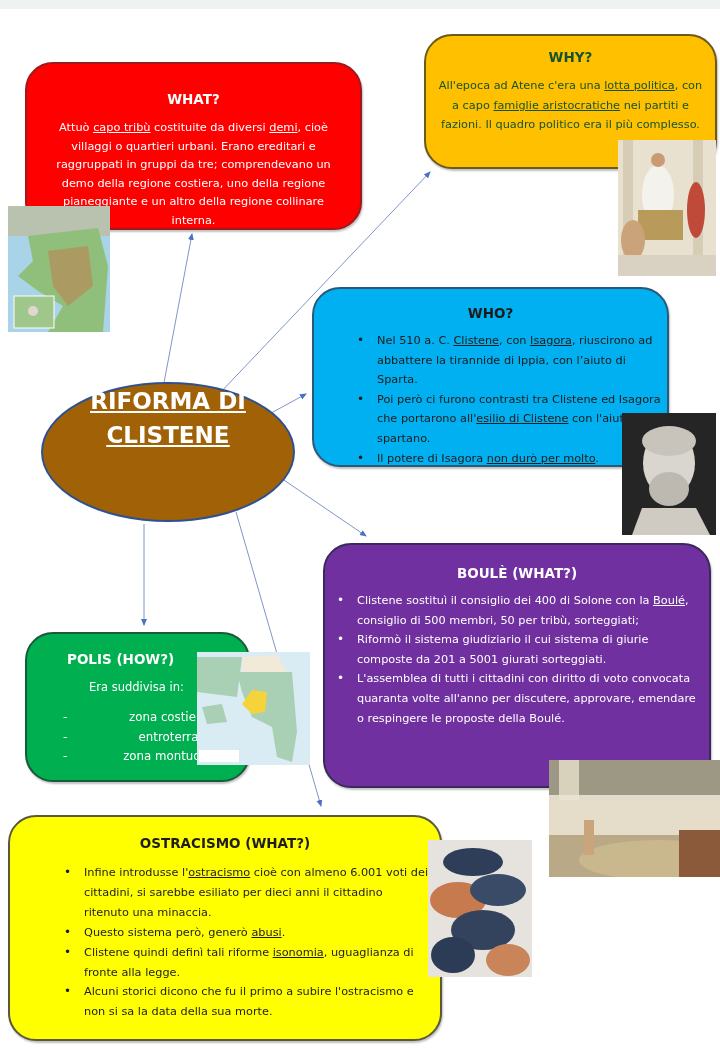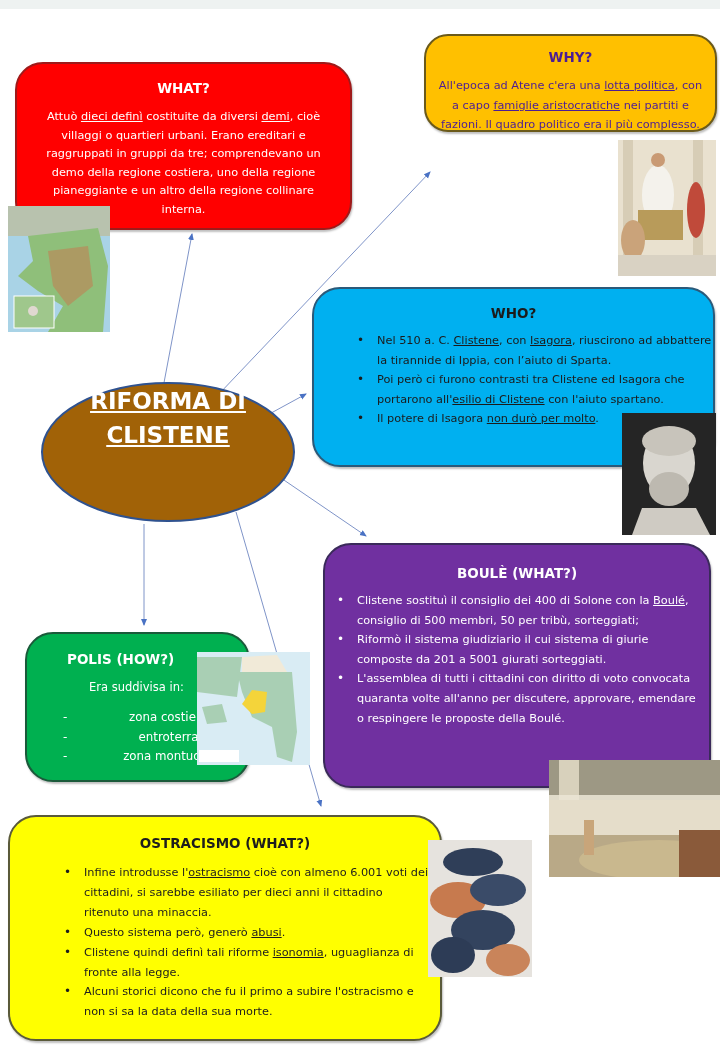--- a/index.html
+++ b/index.html
@@ -14,29 +14,29 @@
     border:2px solid #4a5a6a; text-align:center;
     box-shadow: 1px 2px 2px rgba(0,0,0,0.25);
   }
   .box h2 { margin:0; font-size:13.5px; font-weight:bold; }
   .box p { margin:0; font-size:11.3px; line-height:18.5px; }
   .box ul { margin:0; padding:0 0 0 50px; text-align:left; list-style:none; }
   .box ul li { position:relative; font-size:11.3px; line-height:19.6px; }
   .box ul li::before { content:"\2022"; position:absolute; left:-20px; top:0; font-size:12px; }
   u { text-decoration:underline; }
 
-  #what { left:15px; top:62px; width:337px; height:168px; background:#ff0000; color:#fff; border-color:#9e1a1a; padding-top:16px; }
+  #what { left:25px; top:62px; width:337px; height:168px; background:#ff0000; color:#fff; border-color:#9e1a1a; padding-top:27px; }
   #what h2 { margin-bottom:12px; }
   #what p { padding:0 18px; }
 
-  #why { left:424px; top:34px; width:293px; height:98px; background:#ffc000; color:#4c1d95; border-color:#6b5a1a; padding-top:13px;border-radius:24px; }
+  #why { left:424px; top:34px; width:293px; height:135px; background:#ffc000; color:#14532d; border-color:#6b5a1a; padding-top:13px; }
   #why h2 { margin-bottom:11px; }
   #why p { padding:0 10px; line-height:19.5px; }
 
-  #who { left:312px; top:287px; width:403px; height:180px; background:#00b0f0; color:#1b1b1b; border-color:#2a5a7a; padding-top:16px; }
+  #who { left:312px; top:287px; width:357px; height:180px; background:#00b0f0; color:#1b1b1b; border-color:#2a5a7a; padding-top:16px; }
   #who h2 { margin-bottom:10px; }
   #who ul { padding-left:63px; }
 
   #boule { left:323px; top:543px; width:388px; height:245px; background:#7030a0; color:#fff; border-color:#3a2a5a; padding-top:20px; }
   #boule h2 { margin-bottom:10px; }
   #boule ul { padding-left:32px; padding-right:12px; }
 
   #polis { left:25px; top:632px; width:225px; height:150px; background:#00b050; color:#fff; border-color:#1a5a3a; padding-top:17px; text-align:left; }
   #polis h2 { margin-left:40px; margin-bottom:13px; }
   #polis .sub { margin-left:62px; font-size:11.5px; margin-bottom:14px; }
@@ -75,21 +75,21 @@
     <line x1="218" y1="395" x2="430" y2="172" marker-end="url(#ah)"></line>
     <line x1="262" y1="418" x2="306" y2="394" marker-end="url(#ah)"></line>
     <line x1="278" y1="476" x2="366" y2="536" marker-end="url(#ah)"></line>
     <line x1="144" y1="524" x2="144" y2="625" marker-end="url(#ah)"></line>
     <line x1="236" y1="512" x2="321" y2="806" marker-end="url(#ah)"></line>
   </g>
 </svg>
 
 <div class="box" id="what">
   <h2>WHAT?</h2>
-  <p><span>Attuò </span><u>dieci definì</u><span> costituite da diversi </span><u>demi</u><span>, cioè villaggi o quartieri urbani. Erano ereditari e raggruppati in gruppi da tre; comprendevano un demo della regione costiera, uno della regione pianeggiante e un altro della regione collinare interna.</span></p>
+  <p><span>Attuò </span><u>capo tribù</u><span> costituite da diversi </span><u>demi</u><span>, cioè villaggi o quartieri urbani. Erano ereditari e raggruppati in gruppi da tre; comprendevano un demo della regione costiera, uno della regione pianeggiante e un altro della regione collinare interna.</span></p>
 </div>
 
 <div class="box" id="why">
   <h2>WHY?</h2>
   <p><span>All'epoca ad Atene c'era una </span><u>lotta politica</u><span>, con a capo </span><u>famiglie aristocratiche</u><span> nei partiti e fazioni. Il quadro politico era il più complesso.</span></p>
 </div>
 
 <div class="box" id="who">
   <h2>WHO?</h2>
   <ul>

